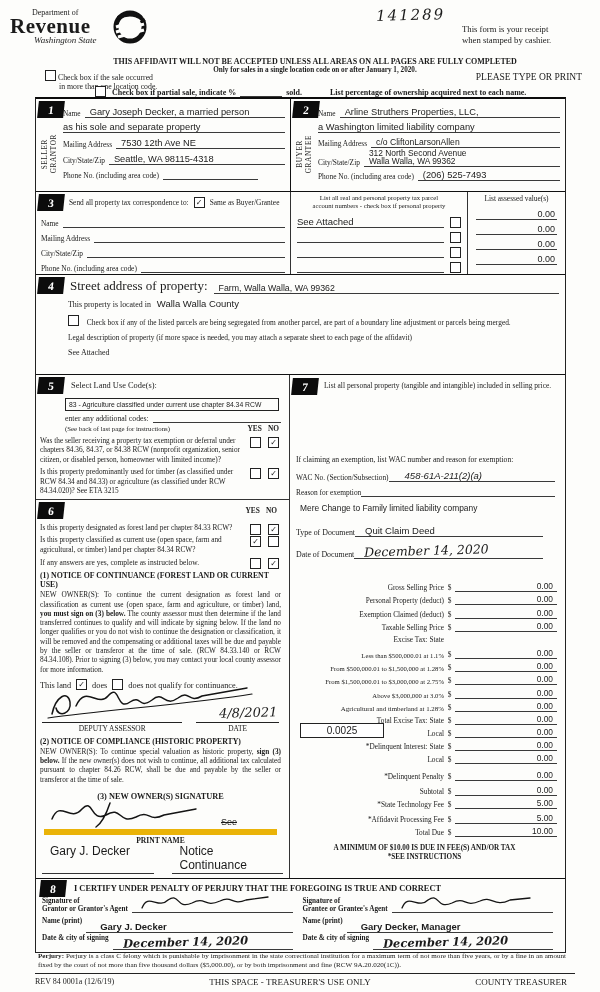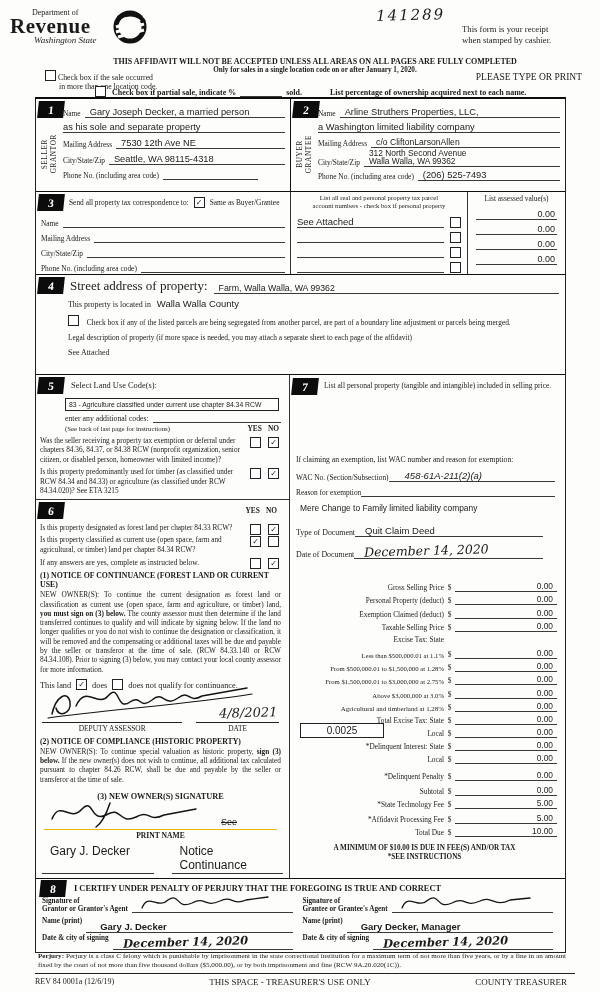--- a/index.html
+++ b/index.html
@@ -74,21 +74,21 @@
   .sec6{position:relative;padding:2px 6px 0 2px;height:378px;box-sizing:border-box;}
   .s6head{display:flex;align-items:center;}
   .para{font-size:7.3px;line-height:9.3px;text-align:justify;margin:1px 2px 0 2px;}
   .ptitle{font-weight:bold;font-size:7.8px;margin-top:4px;margin-left:2px;}
   .qualify{display:flex;align-items:flex-end;gap:5px;font-size:8.3px;margin-top:5px;margin-left:2px;}
   .sigzone{position:relative;height:32px;}
   .sigdate{position:absolute;right:6px;bottom:2px;font-size:13px;}
   .siglines{display:flex;gap:14px;font-size:7.4px;margin:0 4px;}
   .sl{border-top:1px solid #222;text-align:center;padding-top:1px;}
   .n3title{font-weight:bold;font-size:8.3px;text-align:center;margin-top:8px;}
-  .n3zone{position:relative;height:28px;border-bottom:1px solid #eab308;margin:0 6px;}
+  .n3zone{position:relative;height:28px;border-bottom:6px solid #eab308;margin:0 6px;}
   .seestrike{position:absolute;right:40px;bottom:2px;font-size:9px;text-decoration:line-through;font-family:"Liberation Sans",sans-serif;}
   .printlbl{text-align:center;font-weight:bold;font-size:7.6px;margin-top:1px;}
   .namesrow{position:absolute;left:6px;right:6px;bottom:4px;display:flex;gap:18px;}
   .nm{border-bottom:1px solid #333;font-family:"Liberation Sans",sans-serif;font-size:12px;padding:0 4px 1px 8px;}
   
   .s7head{display:flex;align-items:flex-start;gap:6px;padding-top:1px;}
   .s7title{font-size:7.5px;padding-top:3px;}
   .claim{font-size:7.7px;margin:60px 2px 0 4px;}
   .wrow{display:flex;align-items:flex-end;margin:6px 2px 0 4px;font-size:7.4px;}
   .wval{flex:1;border-bottom:1px solid #3a3a3a;font-family:"Liberation Sans",sans-serif;font-size:9.5px;padding-left:16px;font-style:italic;}

